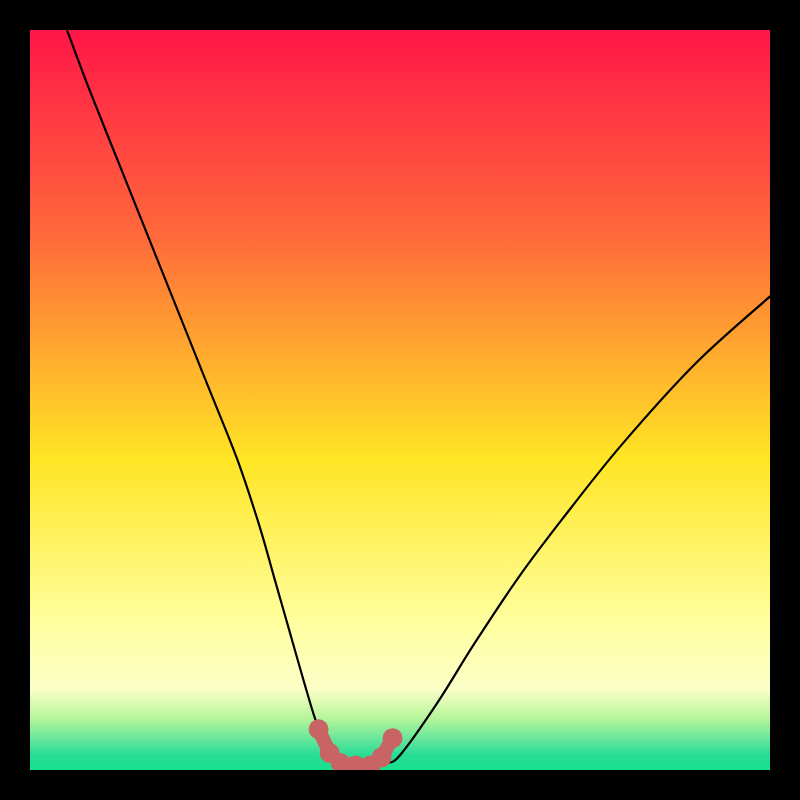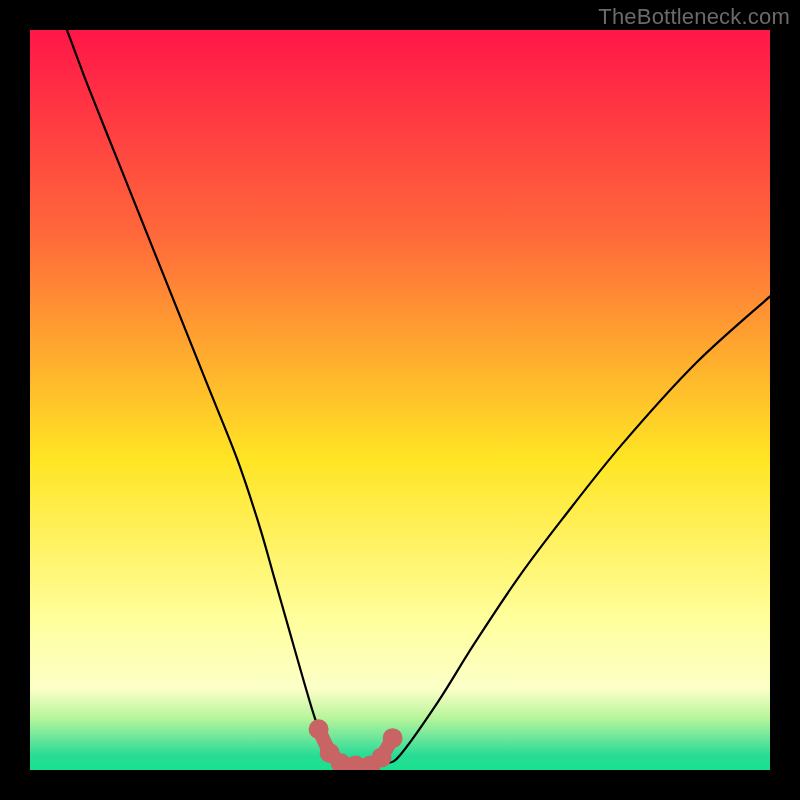--- a/index.html
+++ b/index.html
@@ -38,21 +38,20 @@
   }
   svg {
     display: block;
   }
 </style>
 </head>
 <body>
 
 <div class="frame">
 
-  <div class="watermark">TheBottleneck.com</div>
 
   <div class="plot-wrap">
     <svg id="chart-svg" width="740" height="740" viewBox="0 0 740 740" preserveAspectRatio="none">
       <defs>
         <linearGradient id="bg-grad" x1="0" y1="0" x2="0" y2="1">
           <stop id="g0" offset="0%" stop-color="#ff1648"></stop>
           <stop id="g1" offset="28%" stop-color="#ff6a3a"></stop>
           <stop id="g2" offset="58%" stop-color="#ffe524"></stop>
           <stop id="g3" offset="80%" stop-color="#ffff9e"></stop>
           <stop id="g4" offset="89%" stop-color="#fcffc8"></stop>

